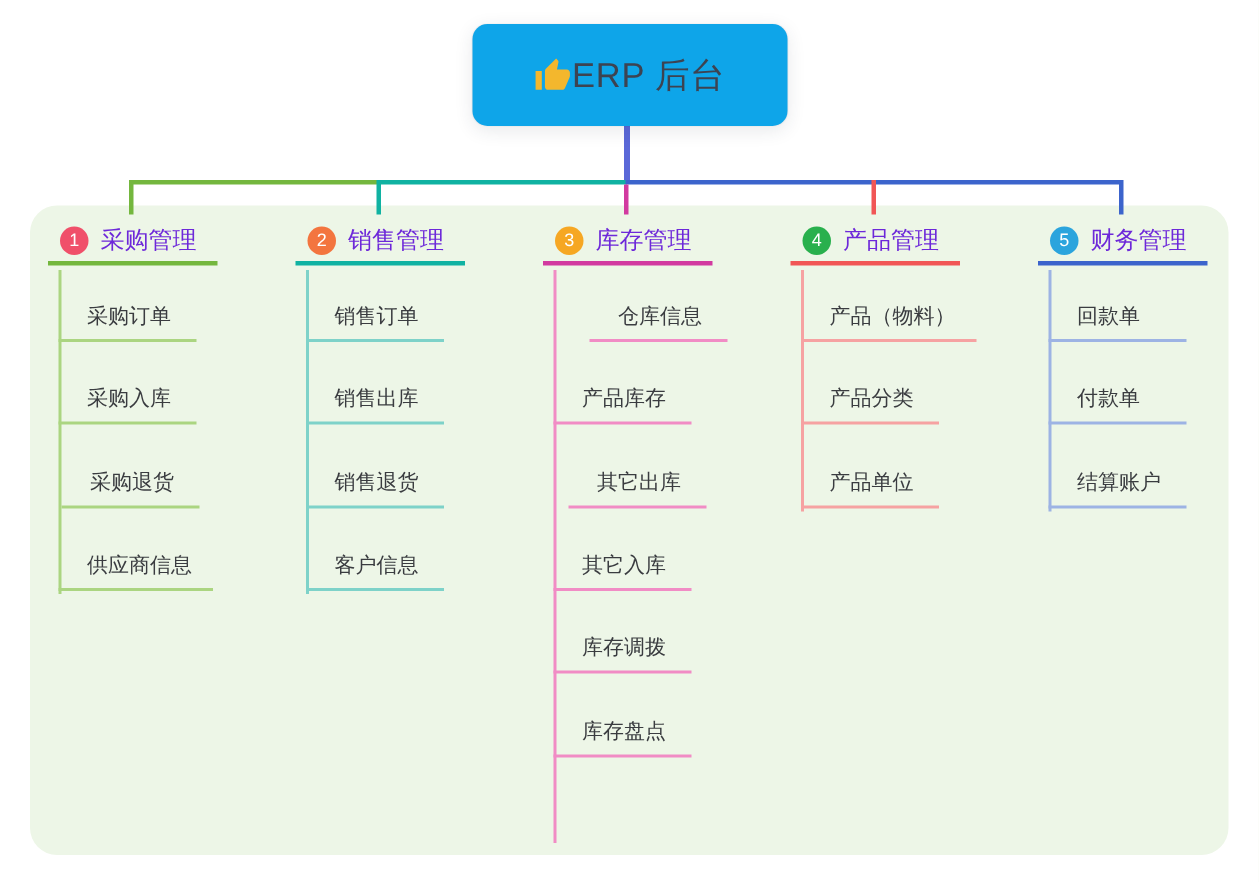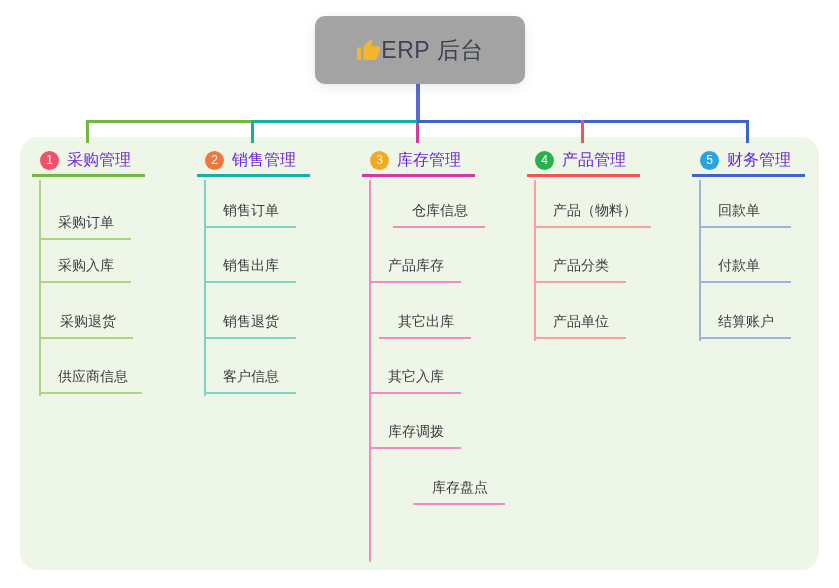--- a/index.html
+++ b/index.html
@@ -6,21 +6,21 @@
   .stage{
     position:relative;width:839px;height:588px;overflow:hidden;
     font-family:"Liberation Sans","DejaVu Sans",sans-serif;background:#ffffff;
   }
   .panel{
     position:absolute;left:20px;top:137px;width:799px;height:433px;
     background:#edf6e7;border-radius:18px;
   }
   .root-node{
     position:absolute;left:315px;top:16px;width:210px;height:68px;
-    background:#a3a3a3;border-radius:10px;
+    background:#0ea5e9;border-radius:10px;
     box-shadow:0 3px 12px rgba(40,50,70,.10),0 0 1px rgba(40,50,70,.12);
     display:flex;align-items:center;justify-content:center;
     z-index:5;cursor:pointer;
   }
   .root-title{font-size:23px;color:#3d4351;letter-spacing:.5px;}
   .thumb-icon{display:flex;align-items:center;}
   .line{position:absolute;}
   .col-header{
     position:absolute;height:31px;display:flex;align-items:center;gap:8px;
     padding-left:8px;box-sizing:border-box;border-bottom:3px solid #000;
@@ -60,21 +60,21 @@
     <div class="line" style="left: 86px; top: 120px; width: 3px; height: 23px; background: rgb(116, 183, 62);"></div>
     <div class="line" style="left: 251px; top: 120px; width: 3px; height: 23px; background: rgb(16, 178, 162);"></div>
     <div class="line" style="left: 416px; top: 123px; width: 3px; height: 20px; background: rgb(210, 58, 160);"></div>
     <div class="line" style="left: 581px; top: 120px; width: 3px; height: 23px; background: rgb(241, 86, 86);"></div>
     <div class="line" style="left: 746px; top: 120px; width: 3px; height: 23px; background: rgb(60, 100, 204);"></div>
     <div class="col-header" style="left: 32px; top: 146px; width: 113px; border-bottom-color: rgb(116, 183, 62);">
       <span class="badge" style="background: rgb(240, 80, 106);">1</span>
       <span class="branch-label">采购管理</span>
     </div>
     <div class="vline" style="left: 39px; top: 180px; height: 215.9px; background: rgb(171, 213, 129);"></div>
-    <div class="child" style="left: 39px; top: 196px; border-bottom-color: rgb(171, 213, 129); margin-top: 12px;">
+    <div class="child" style="left: 39px; top: 196px; border-bottom-color: rgb(171, 213, 129);">
       <span class="child-label">采购订单</span>
     </div>
     <div class="child" style="left: 39px; top: 251.3px; border-bottom-color: rgb(171, 213, 129);">
       <span class="child-label">采购入库</span>
     </div>
     <div class="child" style="left: 41px; top: 306.6px; border-bottom-color: rgb(171, 213, 129); align-items: flex-end;">
       <span class="child-label">采购退货</span>
     </div>
     <div class="child" style="left: 39px; top: 361.9px; border-bottom-color: rgb(171, 213, 129);">
       <span class="child-label">供应商信息</span>
@@ -109,21 +109,21 @@
     </div>
     <div class="child" style="left: 379px; top: 306.6px; border-bottom-color: rgb(241, 140, 197);">
       <span class="child-label">其它出库</span>
     </div>
     <div class="child" style="left: 369px; top: 361.9px; border-bottom-color: rgb(241, 140, 197);">
       <span class="child-label">其它入库</span>
     </div>
     <div class="child" style="left: 369px; top: 417.2px; border-bottom-color: rgb(241, 140, 197);">
       <span class="child-label">库存调拨</span>
     </div>
-    <div class="child" style="left: 369px; top: 472.5px; border-bottom-color: rgb(241, 140, 197); margin-left: 44px;">
+    <div class="child" style="left: 369px; top: 472.5px; border-bottom-color: rgb(241, 140, 197);">
       <span class="child-label">库存盘点</span>
     </div>
     <div class="col-header" style="left: 527px; top: 146px; width: 113px; border-bottom-color: rgb(241, 86, 86);">
       <span class="badge" style="background: rgb(41, 176, 77);">4</span>
       <span class="branch-label">产品管理</span>
     </div>
     <div class="vline" style="left: 534px; top: 180px; height: 160.6px; background: rgb(246, 162, 162);"></div>
     <div class="child" style="left: 534px; top: 196px; border-bottom-color: rgb(246, 162, 162);">
       <span class="child-label">产品（物料）</span>
     </div>

